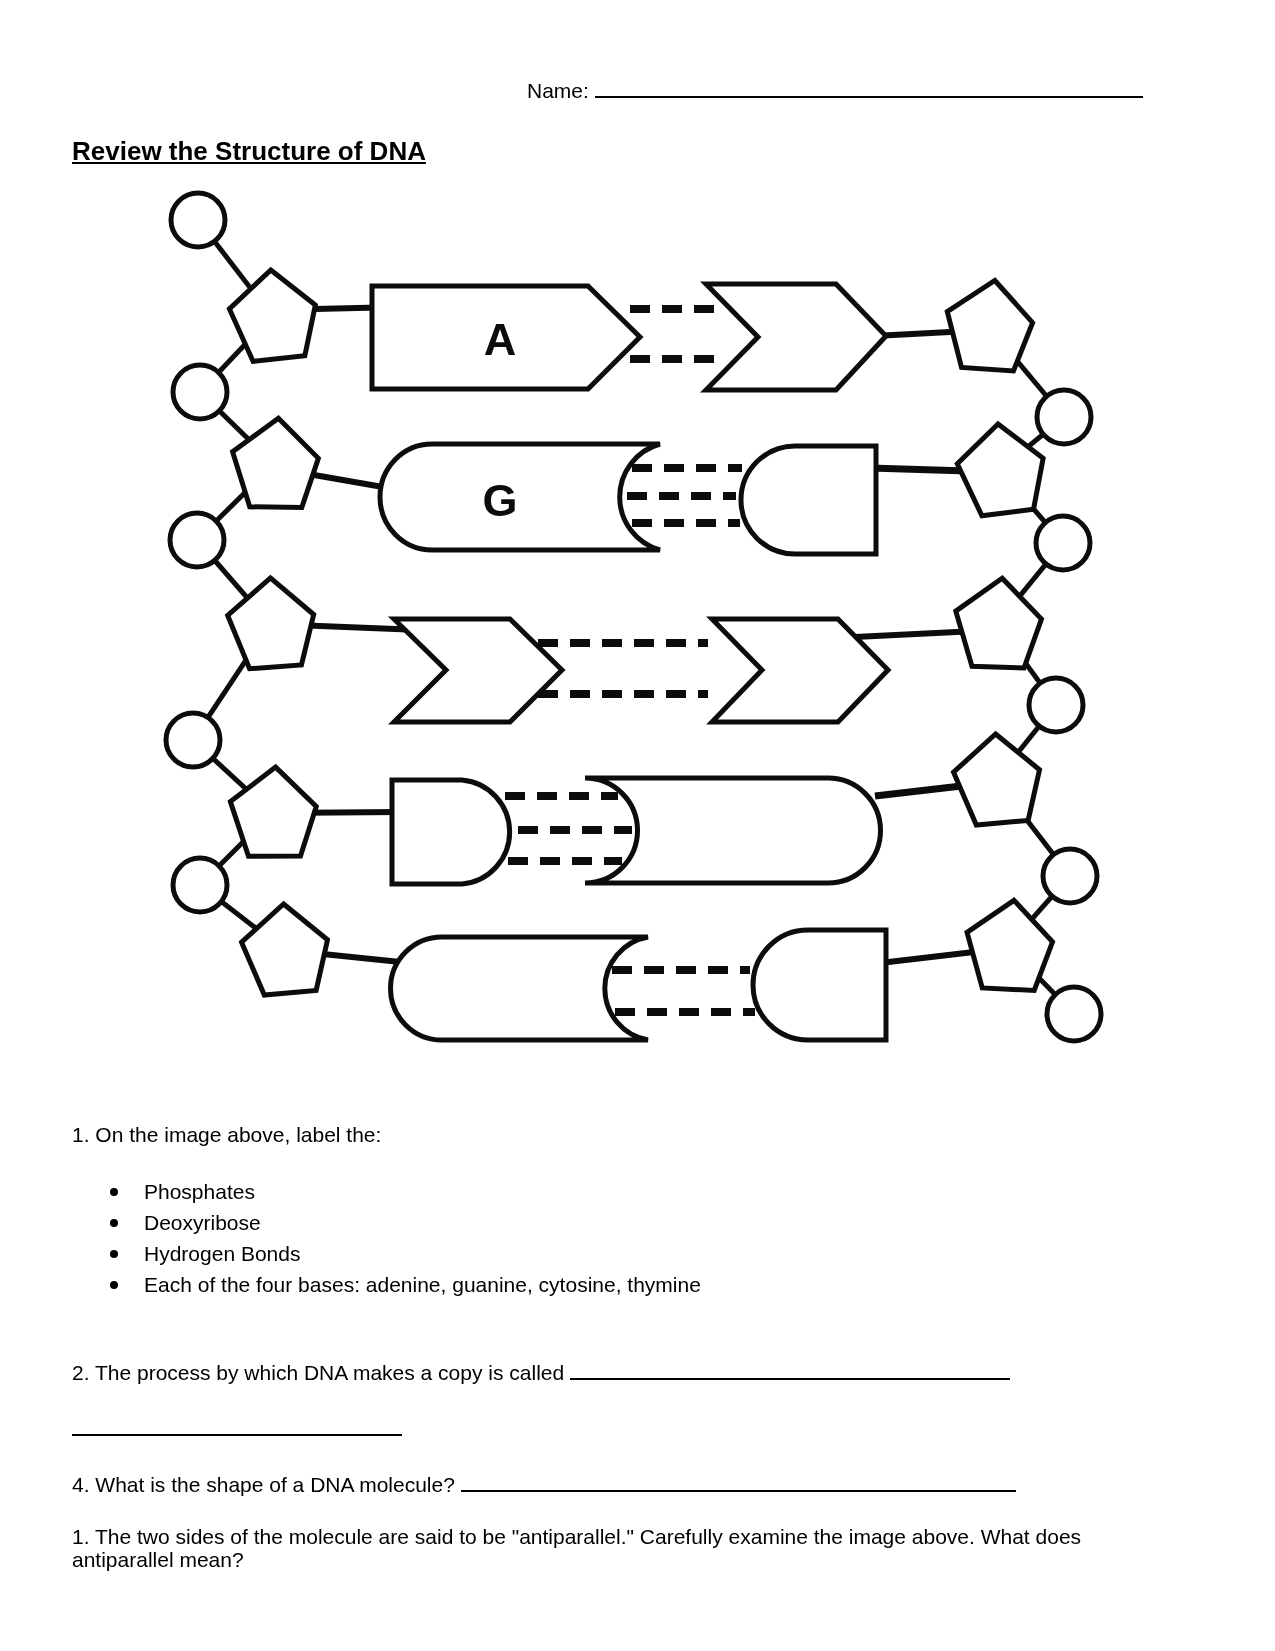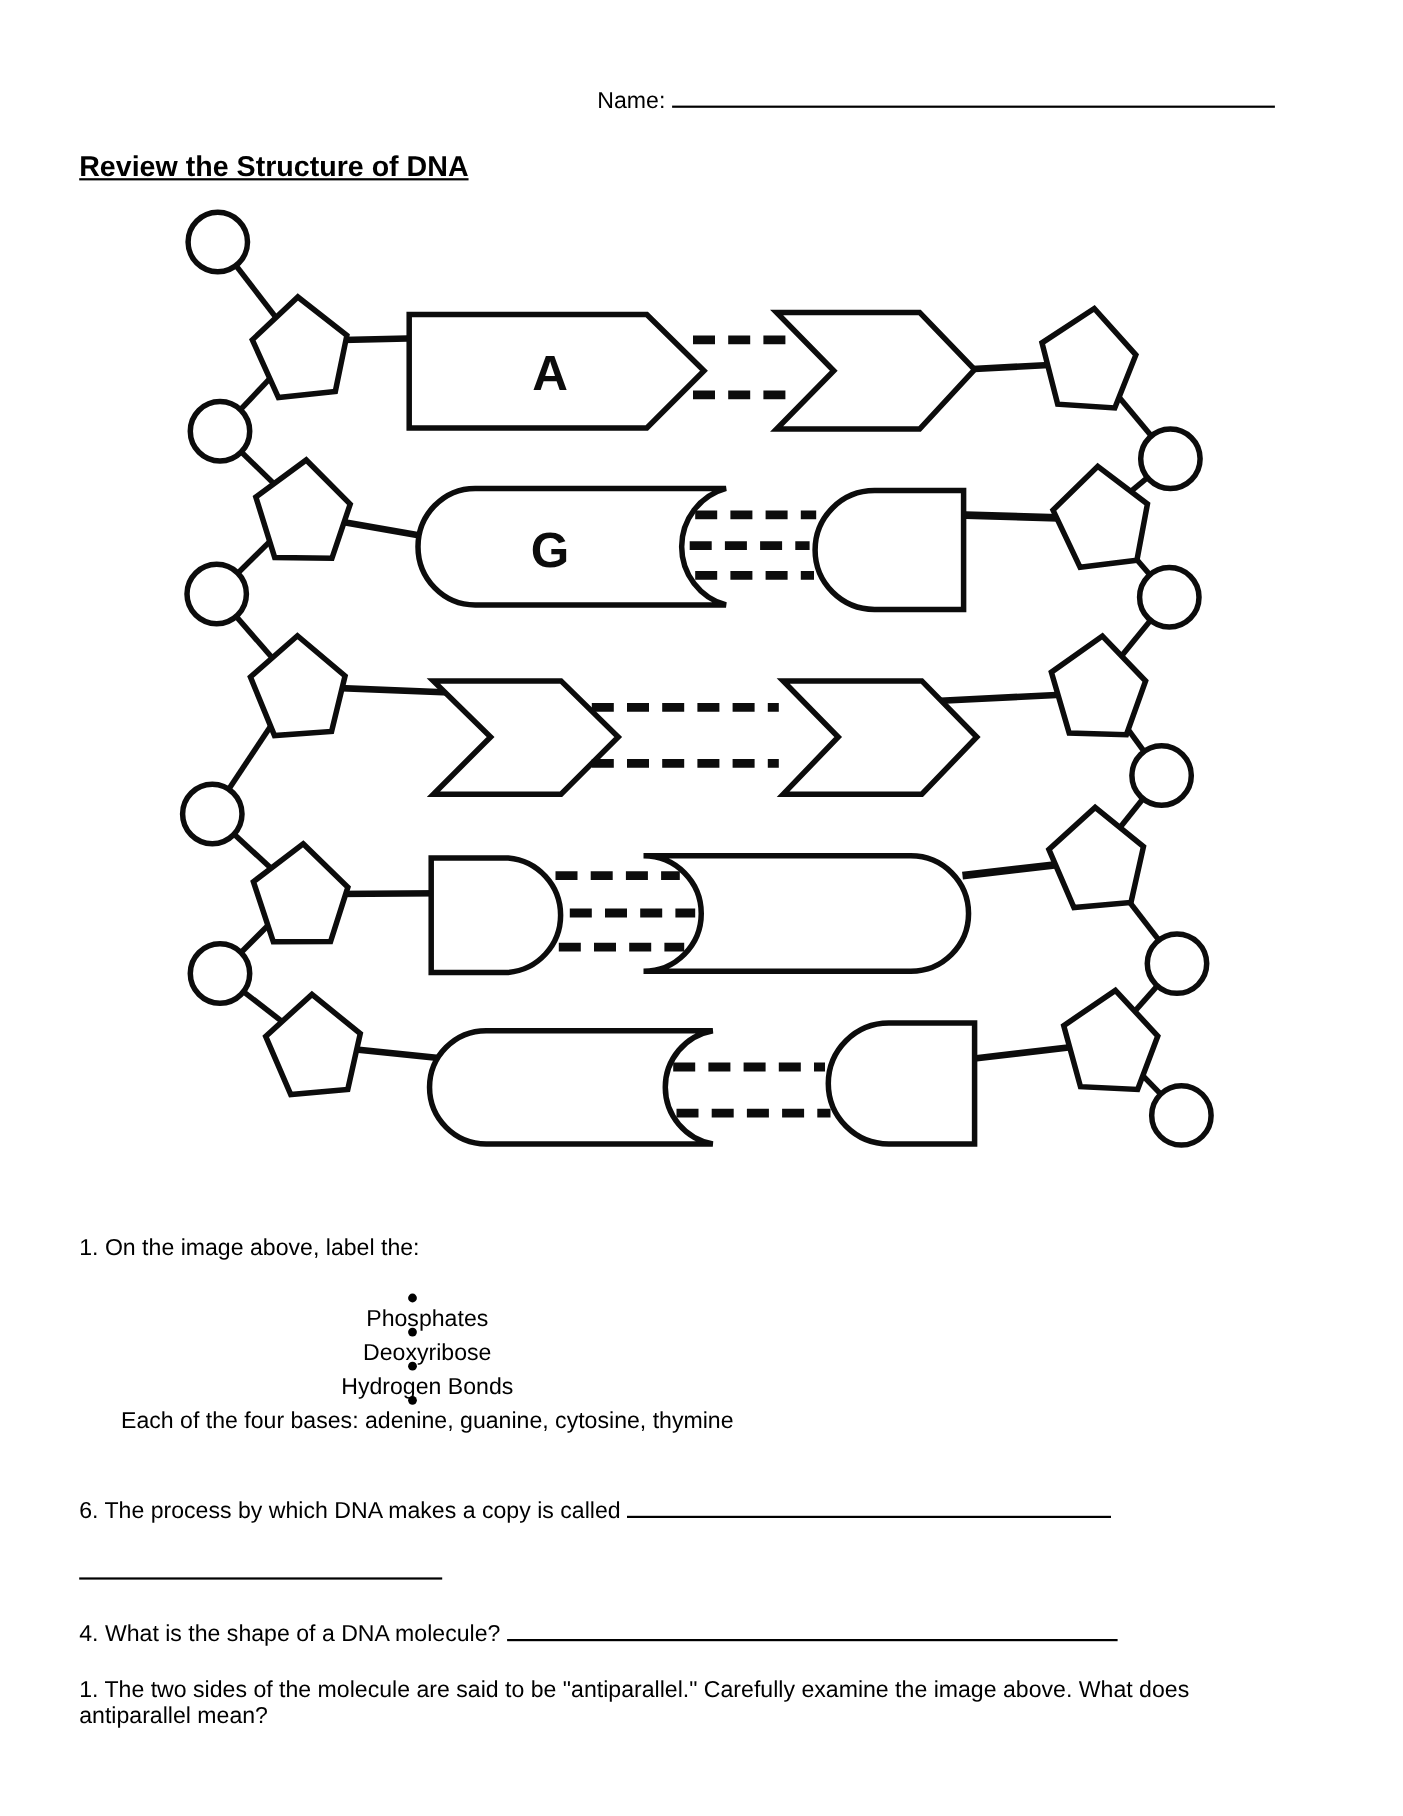--- a/index.html
+++ b/index.html
@@ -4,28 +4,28 @@
 <style>
   html,body{margin:0;padding:0;}
   body{
     width:1275px;height:1651px;background:#ffffff;position:relative;
     font-family:"Liberation Sans",sans-serif;color:#000;
   }
   .abs{position:absolute;}
   .body-text{font-size:21px;line-height:30px;white-space:nowrap;}
   .title{font-size:26px;font-weight:bold;}
   .blank{display:inline-block;border-bottom:2px solid #000;height:20px;vertical-align:baseline;}
-  .bullet-row{display:flex;align-items:center;flex-direction:column;}
+  .bullet-row{display:flex;align-items:center;}
   .dot{width:8px;height:8px;border-radius:50%;background:#000;margin-right:26px;flex:0 0 auto;}
   svg text{font-family:"Liberation Sans",sans-serif;}
 </style>
 </head>
 <body>
 
-<div class="abs body-text" style="left:527px;top:76px;margin-left:16px;">
+<div class="abs body-text" style="left:527px;top:76px;">
   <span>Name:</span>
   <span class="blank" style="width:548px;"></span>
 </div>
 
 <div class="abs title" style="left:72px;top:136px;text-decoration:underline;">Review the Structure of DNA</div>
 
 <svg class="abs" style="left:0;top:0;" width="1275" height="1080" viewBox="0 0 1275 1080">
   <defs>
     <path id="pent" d="M 2,-46 L 44,-8 L 30,42 L -22,44 L -42,-10 Z"></path>
   </defs>
@@ -142,21 +142,21 @@
     <span class="dot"></span>
     <span class="body-text">Hydrogen Bonds</span>
   </div>
   <div class="bullet-row" style="height:31px;">
     <span class="dot"></span>
     <span class="body-text">Each of the four bases: adenine, guanine, cytosine, thymine</span>
   </div>
 </div>
 
 <div class="abs body-text" style="left:72px;top:1358px;">
-  <span>6. The process by which DNA makes a copy is called</span>
+  <span>2. The process by which DNA makes a copy is called</span>
   <span class="blank" style="width:440px;"></span>
 </div>
 
 <div class="abs body-text" style="left:72px;top:1414px;">
   <span class="blank" style="width:330px;"></span>
 </div>
 
 <div class="abs body-text" style="left:72px;top:1470px;">
   <span>4. What is the shape of a DNA molecule?</span>
   <span class="blank" style="width:555px;"></span>

